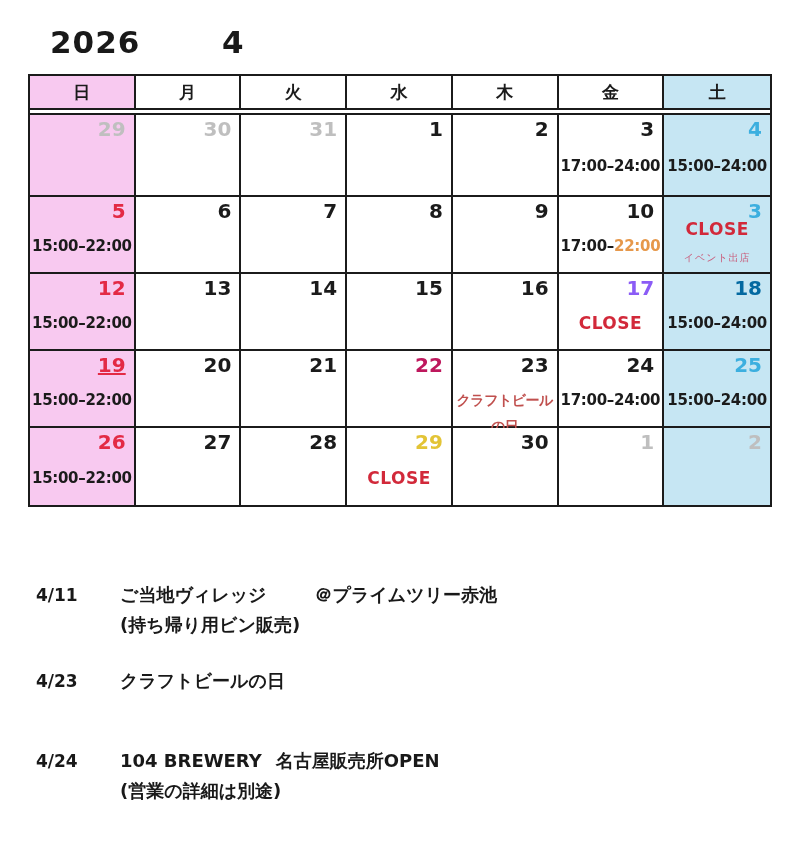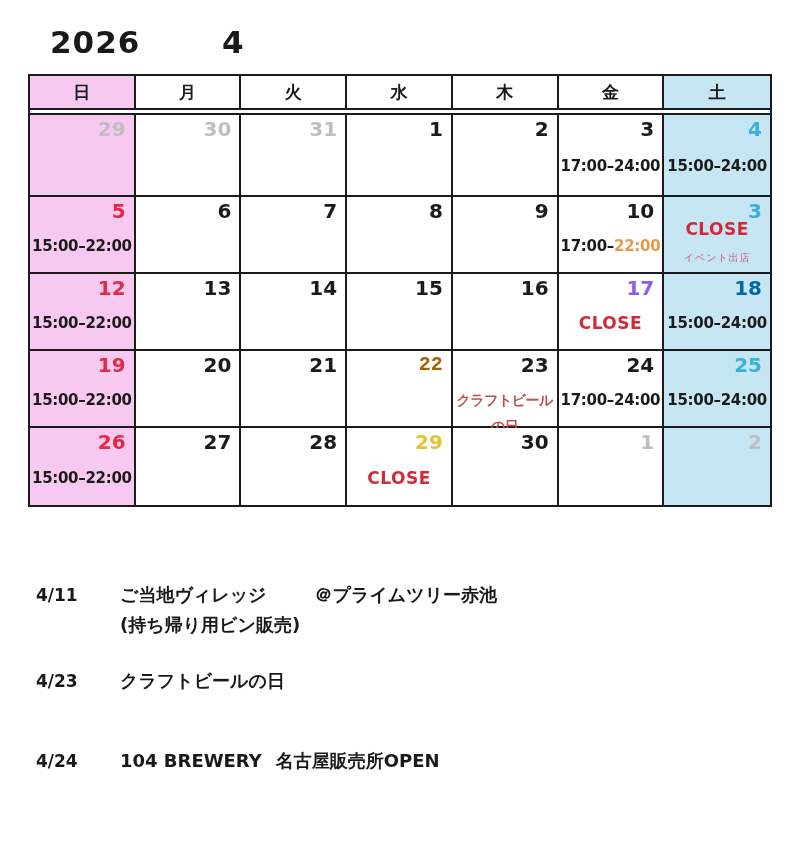--- a/index.html
+++ b/index.html
@@ -180,33 +180,33 @@
         </div>
         <div class="cell" style="background: rgb(198, 230, 243);">
           <div class="daynum" style="color: #0369a1;">18</div>
           <div class="lines">
             <div class="line"><span class="seg-ink" style="color: rgb(27, 27, 27);">15:00–24:00</span></div>
           </div>
         </div>
       </div>
       <div class="week-row">
         <div class="cell" style="background: rgb(248, 201, 240);">
-          <div class="daynum" style="color: rgb(227, 42, 69);">19</div>
+          <div class="daynum" style="color: rgb(227, 42, 69); text-decoration: underline;">19</div>
           <div class="lines">
             <div class="line"><span class="seg-ink" style="color: rgb(27, 27, 27);">15:00–22:00</span></div>
           </div>
         </div>
         <div class="cell" style="background: rgb(255, 255, 255);">
           <div class="daynum" style="color: rgb(27, 27, 27);">20</div>
         </div>
         <div class="cell" style="background: rgb(255, 255, 255);">
           <div class="daynum" style="color: rgb(27, 27, 27);">21</div>
         </div>
         <div class="cell" style="background: rgb(255, 255, 255);">
-          <div class="daynum" style="color: #a16207; font-family: Liberation Mono, monospace;">22</div>
+          <div class="daynum" style="color: #be185d;">22</div>
         </div>
         <div class="cell" style="background: rgb(255, 255, 255); padding-left: 25px;">
           <div class="daynum" style="color: rgb(27, 27, 27);">23</div>
           <div class="lines">
             <div class="line"><span class="seg-craft" style="color: rgb(192, 80, 78);">クラフトビールの日</span></div>
           </div>
         </div>
         <div class="cell" style="background: rgb(255, 255, 255);">
           <div class="daynum" style="color: rgb(27, 27, 27);">24</div>
           <div class="lines">
@@ -263,15 +263,16 @@
   <div class="note note-1">
     <div class="note-date">4/23</div>
     <div class="note-body">
       <div><span>クラフトビールの日</span></div>
     </div>
   </div>
   <div class="note note-2">
     <div class="note-date">4/24</div>
     <div class="note-body">
       <div><span>104 BREWERY</span><span class="note-loc">名古屋販売所OPEN</span></div>
+      <div>(営業の詳細は別途)</div>
     </div>
   </div>
 </div>
 
 </body></html>

